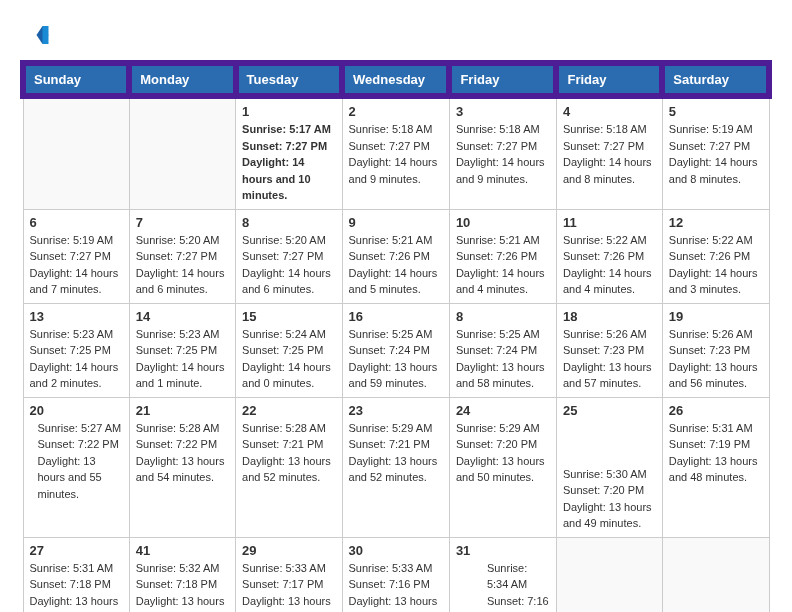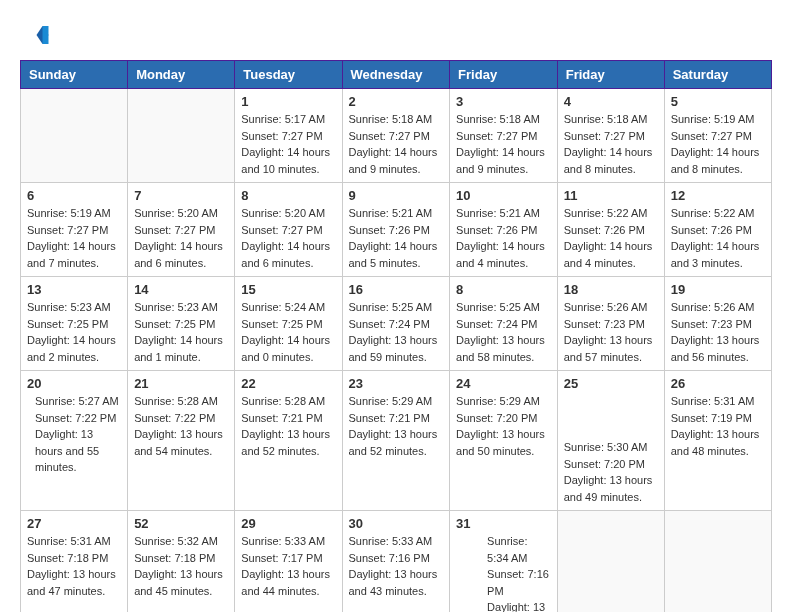--- a/index.html
+++ b/index.html
@@ -49,21 +49,21 @@
       width: 100%;
       border-collapse: collapse;
       border: 1px solid #ccc;
     }
     .calendar th {
       background: #2b6cb0;
       color: #fff;
       text-align: left;
       padding: 6px 8px;
       font-size: 13px;
-      border: 1px solid #4c1d95;
+      border: 6px solid #4c1d95;
     }
     .calendar td {
       border: 1px solid #ccc;
       vertical-align: top;
       padding: 5px 6px;
       width: 108px;
       min-height: 80px;
       background: #fff;
       font-size: 11px;
       color: #333;
@@ -114,21 +114,21 @@
         <th>Friday</th>
         <th>Saturday</th>
       </tr>
   </thead>
   <tbody id="calendar-body">
   <tr>
         <td class="empty"></td>
         <td class="empty"></td>
         <td>
           <span class="day-num">1</span>
-          <div class="day-info" style="white-space: pre-line;">Sunrise: 5:17 AM
+          <div class="day-info" style="white-space: pre-line; font-weight: bold;">Sunrise: 5:17 AM
 Sunset: 7:27 PM
 Daylight: 14 hours and 10 minutes.</div>
         </td>
         <td>
           <span class="day-num">2</span>
           <div class="day-info" style="white-space: pre-line;">Sunrise: 5:18 AM
 Sunset: 7:27 PM
 Daylight: 14 hours and 9 minutes.</div>
         </td>
         <td>
@@ -283,21 +283,21 @@
         </td>
       </tr>
       <tr>
         <td>
           <span class="day-num">27</span>
           <div class="day-info" style="white-space: pre-line;">Sunrise: 5:31 AM
 Sunset: 7:18 PM
 Daylight: 13 hours and 47 minutes.</div>
         </td>
         <td>
-          <span class="day-num">52</span>
+          <span class="day-num">41</span>
           <div class="day-info" style="white-space: pre-line;">Sunrise: 5:32 AM
 Sunset: 7:18 PM
 Daylight: 13 hours and 45 minutes.</div>
         </td>
         <td>
           <span class="day-num">29</span>
           <div class="day-info" style="white-space: pre-line;">Sunrise: 5:33 AM
 Sunset: 7:17 PM
 Daylight: 13 hours and 44 minutes.</div>
         </td>

